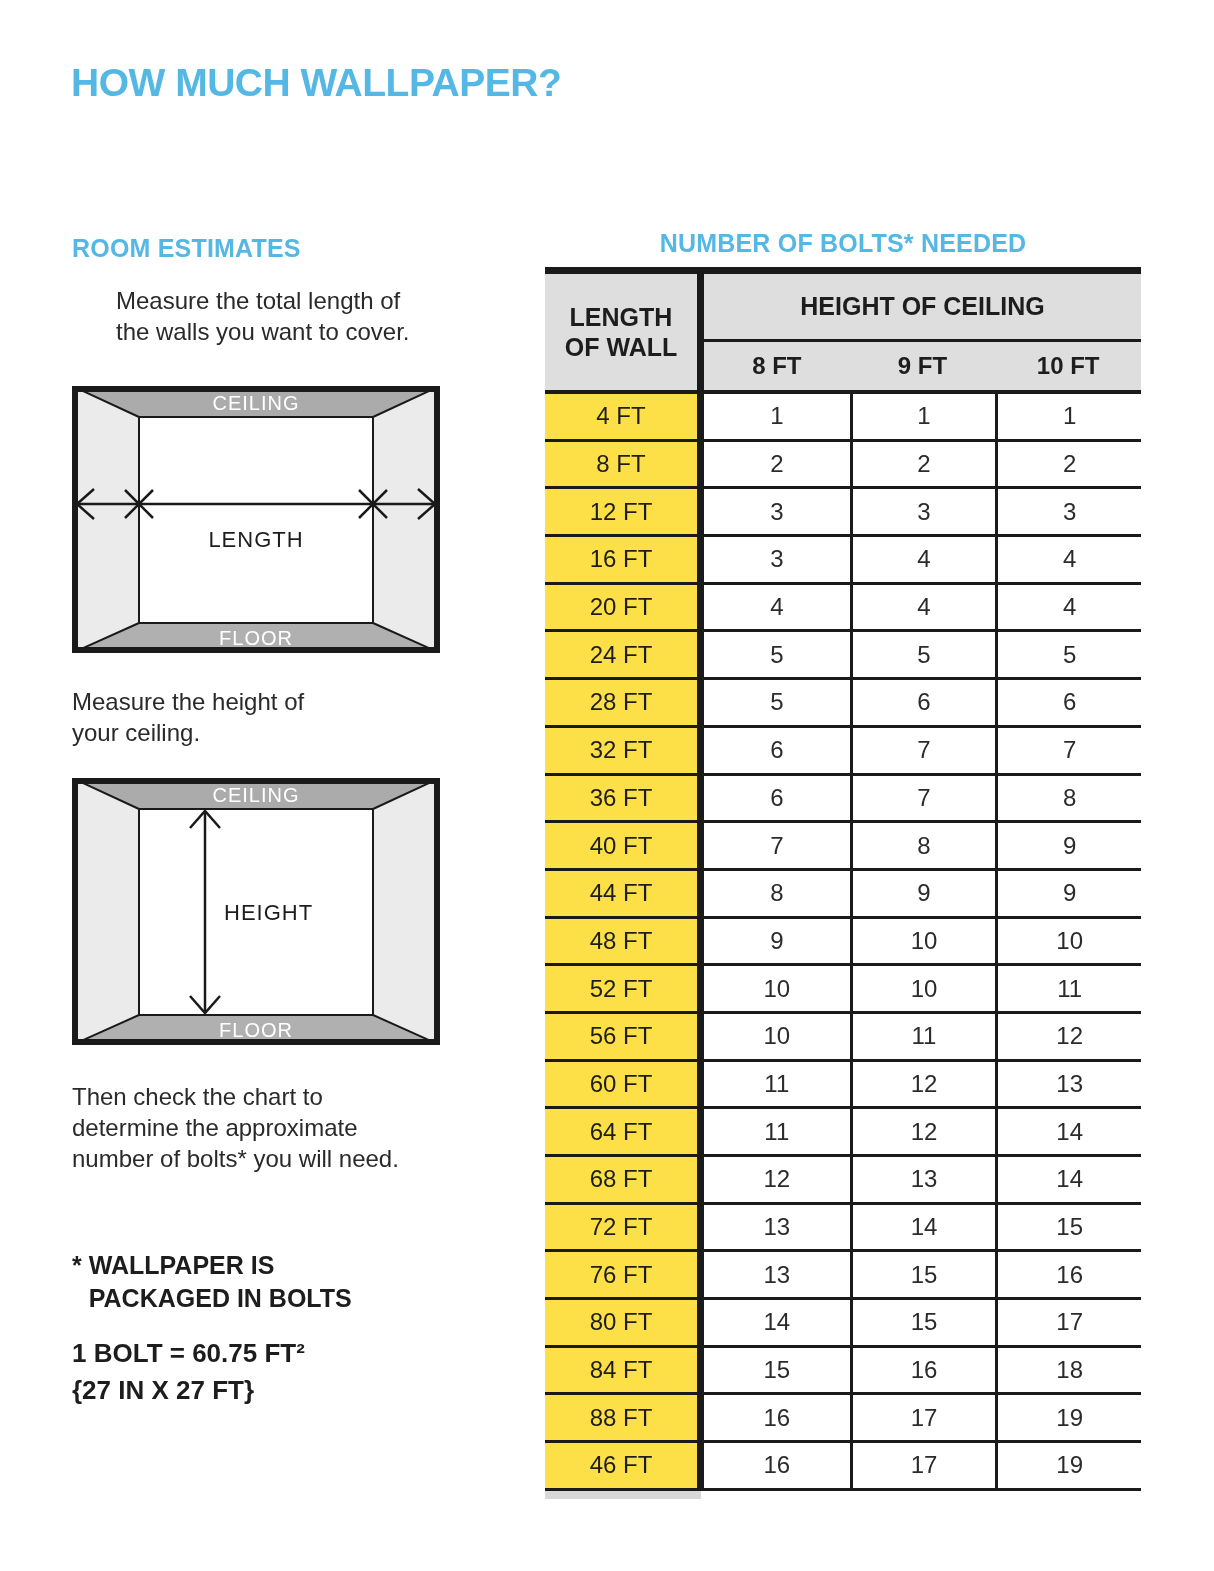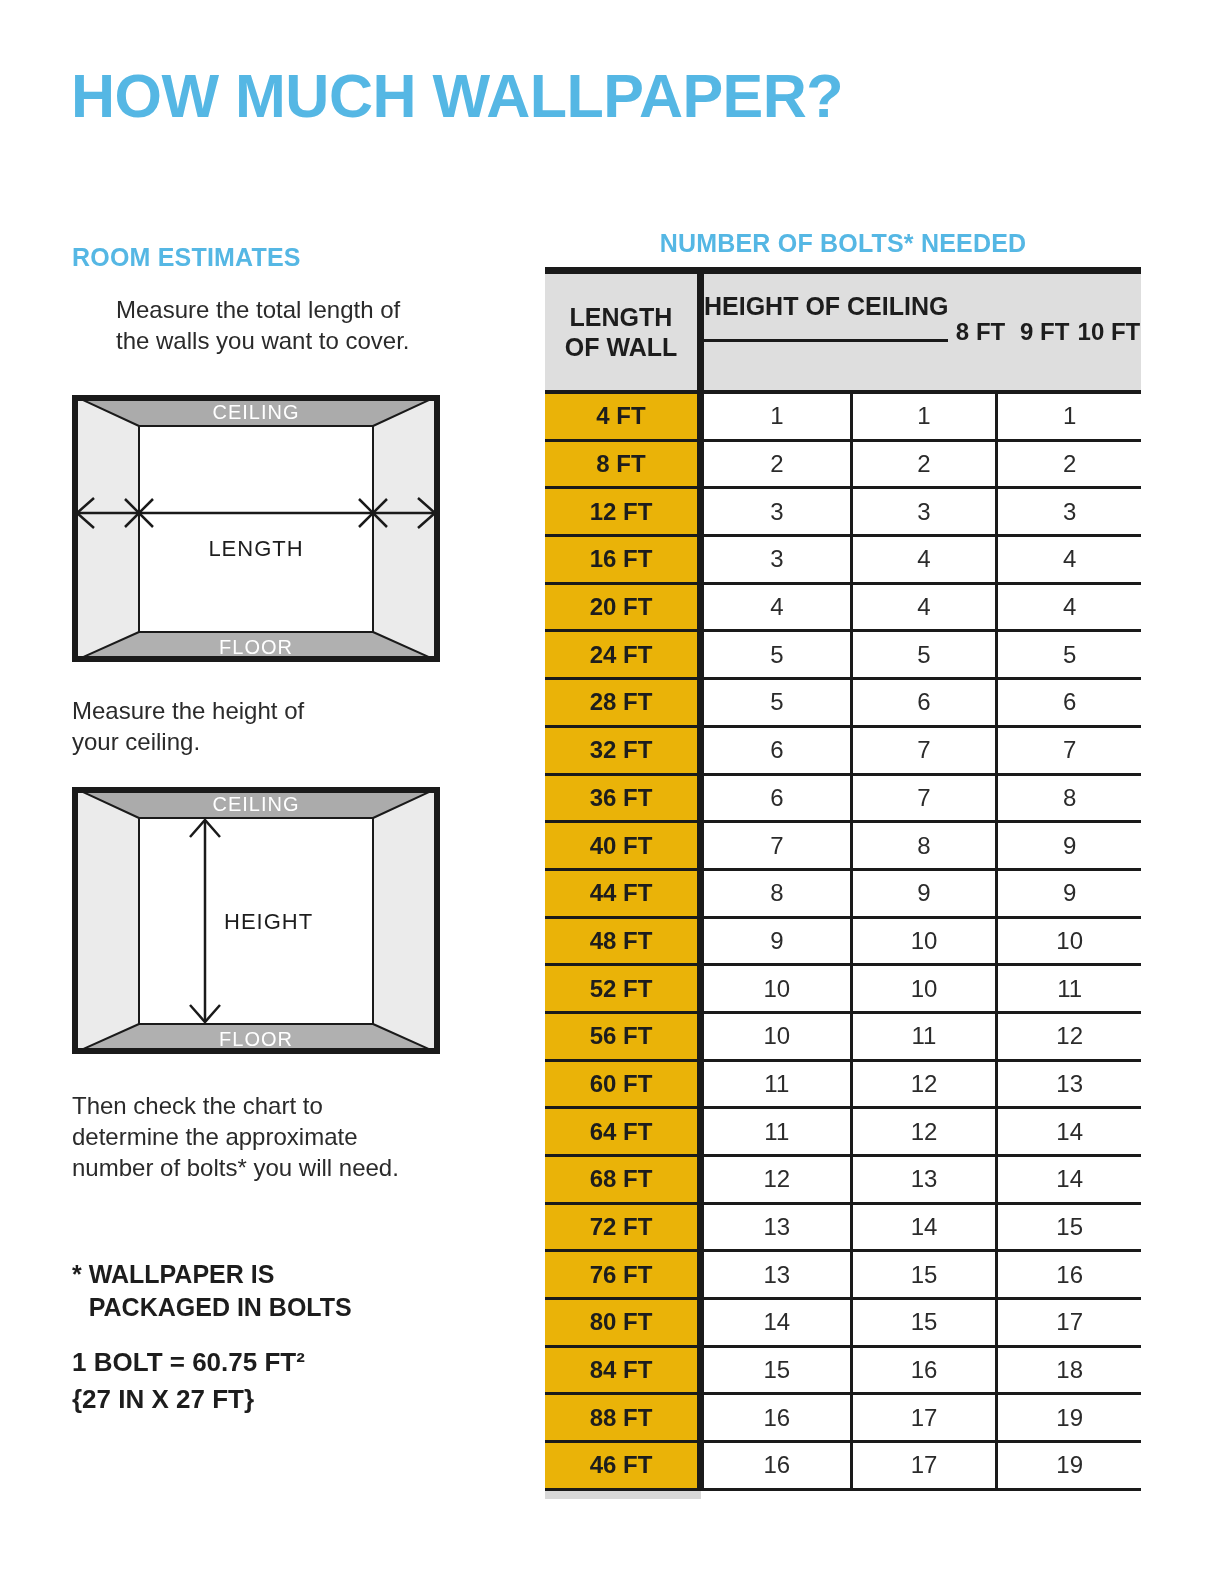--- a/index.html
+++ b/index.html
@@ -4,25 +4,25 @@
 <style>
   * { margin:0; padding:0; box-sizing:border-box; }
   body { background:#ffffff; }
   .page {
     position:relative; width:1214px; height:1571px; background:#ffffff;
     font-family:"Liberation Sans","DejaVu Sans",sans-serif; color:#2b2b2b;
     overflow:hidden;
   }
   .page-title {
     position:absolute; left:71px; top:61px;
-    font-size:61px; font-weight:bold; letter-spacing:-0.5px; color:#55B7E4;
+    font-size:39px; font-weight:bold; letter-spacing:-0.5px; color:#55B7E4;
     white-space:nowrap;
   }
   
-  .left-col { position:absolute; left:72px; top:243px; width:410px; }
+  .left-col { position:absolute; left:72px; top:234px; width:410px; }
   .section-heading {
     font-size:25px; font-weight:bold; color:#55B7E4; line-height:28px;
     letter-spacing:0.2px;
   }
   .step-text {
     margin-top:23px; font-size:24px; line-height:31px; color:#2a2a2a;
     white-space:pre-line;
   }
   .step-text.first { margin-top:23px;margin-left:44px; }
   .diagram { display:block; margin-top:39px; }
@@ -48,38 +48,38 @@
   .thead {
     display:grid; grid-template-columns:152px 7px 1fr;
     height:120px; border-bottom:4px solid #1a1a1a; background:#DEDEDE;
   }
   .th-col1 {
     display:flex; align-items:center; justify-content:center; text-align:center;
     font-size:25px; font-weight:bold; color:#1d1d1d; line-height:30px;
     white-space:pre-line;
   }
   .vdiv { background:#1a1a1a; }
-  .th-right { display:flex; flex-direction:row; }
+  .th-right { display:flex; flex-direction:column; }
   .group-header {
     height:68px; display:flex; align-items:center; justify-content:center;
     font-size:25px; font-weight:bold; color:#1d1d1d;
     border-bottom:3px solid #1a1a1a;
   }
   .sub-headers { flex:1; display:grid; grid-template-columns:1fr 1fr 1fr; }
   .sub-headers .th {
     display:flex; align-items:center; justify-content:center;
     font-size:24px; font-weight:bold; color:#1d1d1d;
   }
   .tr {
     display:grid; grid-template-columns:152px 7px 1fr 1fr 1fr;
     height:47.7px; border-bottom:3px solid #1a1a1a;
   }
   .tr .row-header {
-    background:#eab308; display:flex; align-items:center; justify-content:center;
-    font-size:24px; font-weight:bold; color:#1d1d1d;
+    background:#fde047; display:flex; align-items:center; justify-content:center;
+    font-size:24px; font-weight:normal; color:#1d1d1d;
   }
   .tr .td {
     background:#ffffff; display:flex; align-items:center; justify-content:center;
     font-size:24px; color:#2b2b2b;
   }
   .tr .td + .td { border-left:3px solid #1a1a1a; }
   .table-foot-tab {
     position:absolute; left:0; bottom:-8px; width:156px; height:8px; background:#D8D8D8;
   }
   

